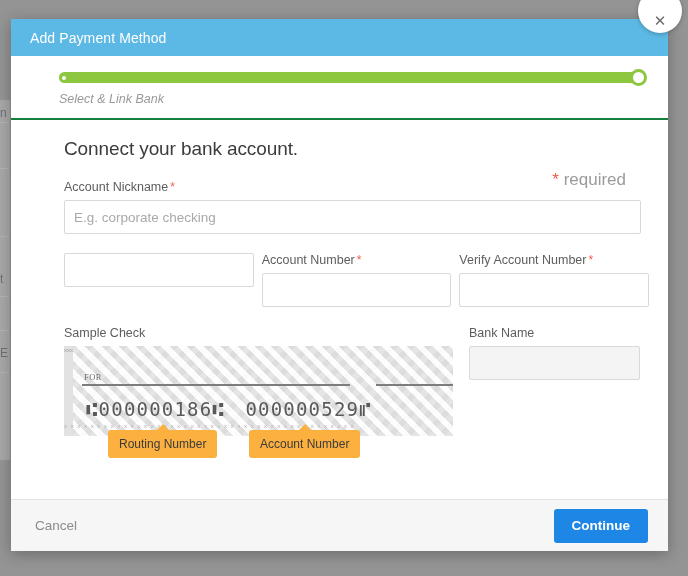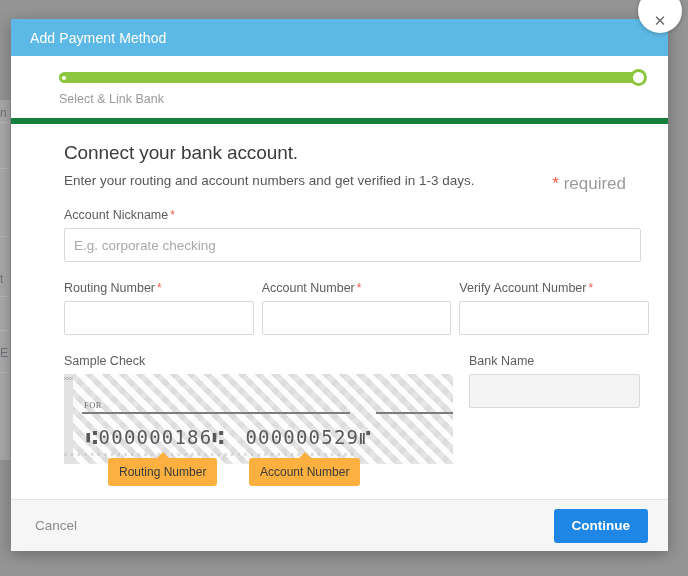--- a/index.html
+++ b/index.html
@@ -84,22 +84,23 @@
     font-size: 15px;
     color: #6b6b6b;
     line-height: 1;
     font-family: "Liberation Sans", sans-serif;
   }
 
   
   .progress-area {
     flex: 0 0 auto;
     padding: 16px 24px 12px 48px;
-    border-bottom: 6px solid #15803d;
+    border-bottom: 2px solid #15803d;
     background: #fff;
+    font-style: italic;
   }
   .progress-track {
     position: relative;
     height: 11px;
     border-radius: 6px;
     background: #e6e6e6;
     width: 100%;
   }
   .progress-fill {
     position: absolute;
@@ -366,39 +367,35 @@
       </div>
       <div class="progress-knob"></div>
     </div>
     <div class="progress-label">Select &amp; Link Bank</div>
   </div>
 
   <div class="modal-body">
 
     <div class="headline-row">
       <h1 class="headline">Connect your bank account.</h1>
-      <div class="subhead">Enter your routing and account numbers and get verified in 1-3 days.</div>
       <div class="required-note">
         <span class="star">*</span>
         <span>required</span>
       </div>
     </div>
 
     <div class="row-nickname">
       <label class="field-label">
         <span>Account Nickname</span><span class="req-star">*</span>
       </label>
       <input class="text-input" type="text" placeholder="E.g. corporate checking" style="">
     </div>
 
     <div class="row-numbers">
       <div class="col">
-        <label class="field-label">
-          <span>Routing Number</span><span class="req-star">*</span>
-        </label>
         <input class="text-input" type="text" placeholder="" style="">
       </div>
       <div class="col">
         <label class="field-label">
           <span>Account Number</span><span class="req-star">*</span>
         </label>
         <input class="text-input" type="text" placeholder="" style="">
       </div>
       <div class="col">
         <label class="field-label">

